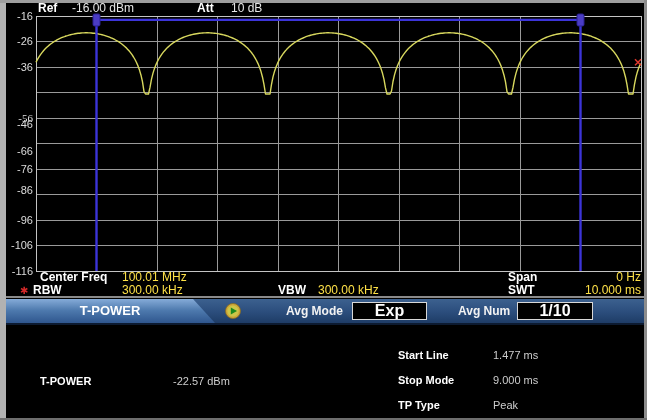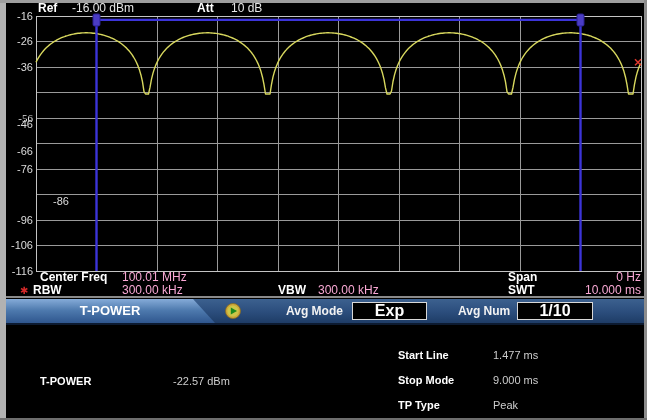--- a/index.html
+++ b/index.html
@@ -17,21 +17,21 @@
   svg.plot{position:absolute;left:0;top:0;z-index:1;}
 
   .hdr{position:absolute;top:2px;height:13px;font-size:12px;line-height:13px;color:#fff;z-index:5;white-space:nowrap;}
   .hdr.lbl{font-weight:bold;}
   .hdr.val{color:#e6e6e6;font-weight:normal;}
 
   .ylab{position:absolute;left:0;width:33px;text-align:right;font-size:11px;line-height:13px;color:#dcdcdc;z-index:5;}
 
   .inforow{position:absolute;height:13px;font-size:12px;line-height:13px;color:#fff;z-index:5;white-space:nowrap;}
   .inforow.lbl{font-weight:bold;}
-  .inforow.val{color:#f9a8d4;}
+  .inforow.val{color:#fde047;}
   .rbw-star{position:absolute;font-size:10px;line-height:13px;z-index:6;}
   .right-aligned{right:6px;text-align:right;}
 
   .divider{position:absolute;left:6px;top:296px;width:638px;height:2px;background:#8a8a8a;z-index:6;}
 
   .menubar{
     position:absolute;left:0;top:299px;width:647px;height:24px;z-index:10;
     background:linear-gradient(180deg,#3c618f 0%,#2b4d7c 55%,#1e3c66 100%);
     border-bottom:2px solid #0c1a30;
   }
@@ -99,21 +99,21 @@
   <span class="hdr val" style="left:231px">10 dB</span>
 
   <div id="y-axis-labels">
       <div class="ylab" style="top: 9.5px;">-16</div>
       <div class="ylab" style="top: 35px;">-26</div>
       <div class="ylab" style="top: 60.5px;">-36</div>
       <div class="ylab" style="top: 102px; margin-top: 16px;">-46</div>
       <div class="ylab" style="top: 111.5px; font-family: Liberation Serif, serif;">-56</div>
       <div class="ylab" style="top: 137px; margin-top: 8px;">-66</div>
       <div class="ylab" style="top: 162.5px;">-76</div>
-      <div class="ylab" style="top: 195px; padding-left: 36px;">-86</div>
+      <div class="ylab" style="top: 184px;">-86</div>
       <div class="ylab" style="top: 213.5px;">-96</div>
       <div class="ylab" style="top: 239px;">-106</div>
       <div class="ylab" style="top: 264.5px;">-116</div>
     </div>
 
   <span class="inforow lbl" style="left:40px;top:271px">Center Freq</span>
   <span class="inforow val" style="left:122px;top:271px">100.01 MHz</span>
   <span class="inforow lbl" style="left:508px;top:271px">Span</span>
   <span class="inforow val right-aligned" style="top:271px">0 Hz</span>
 

